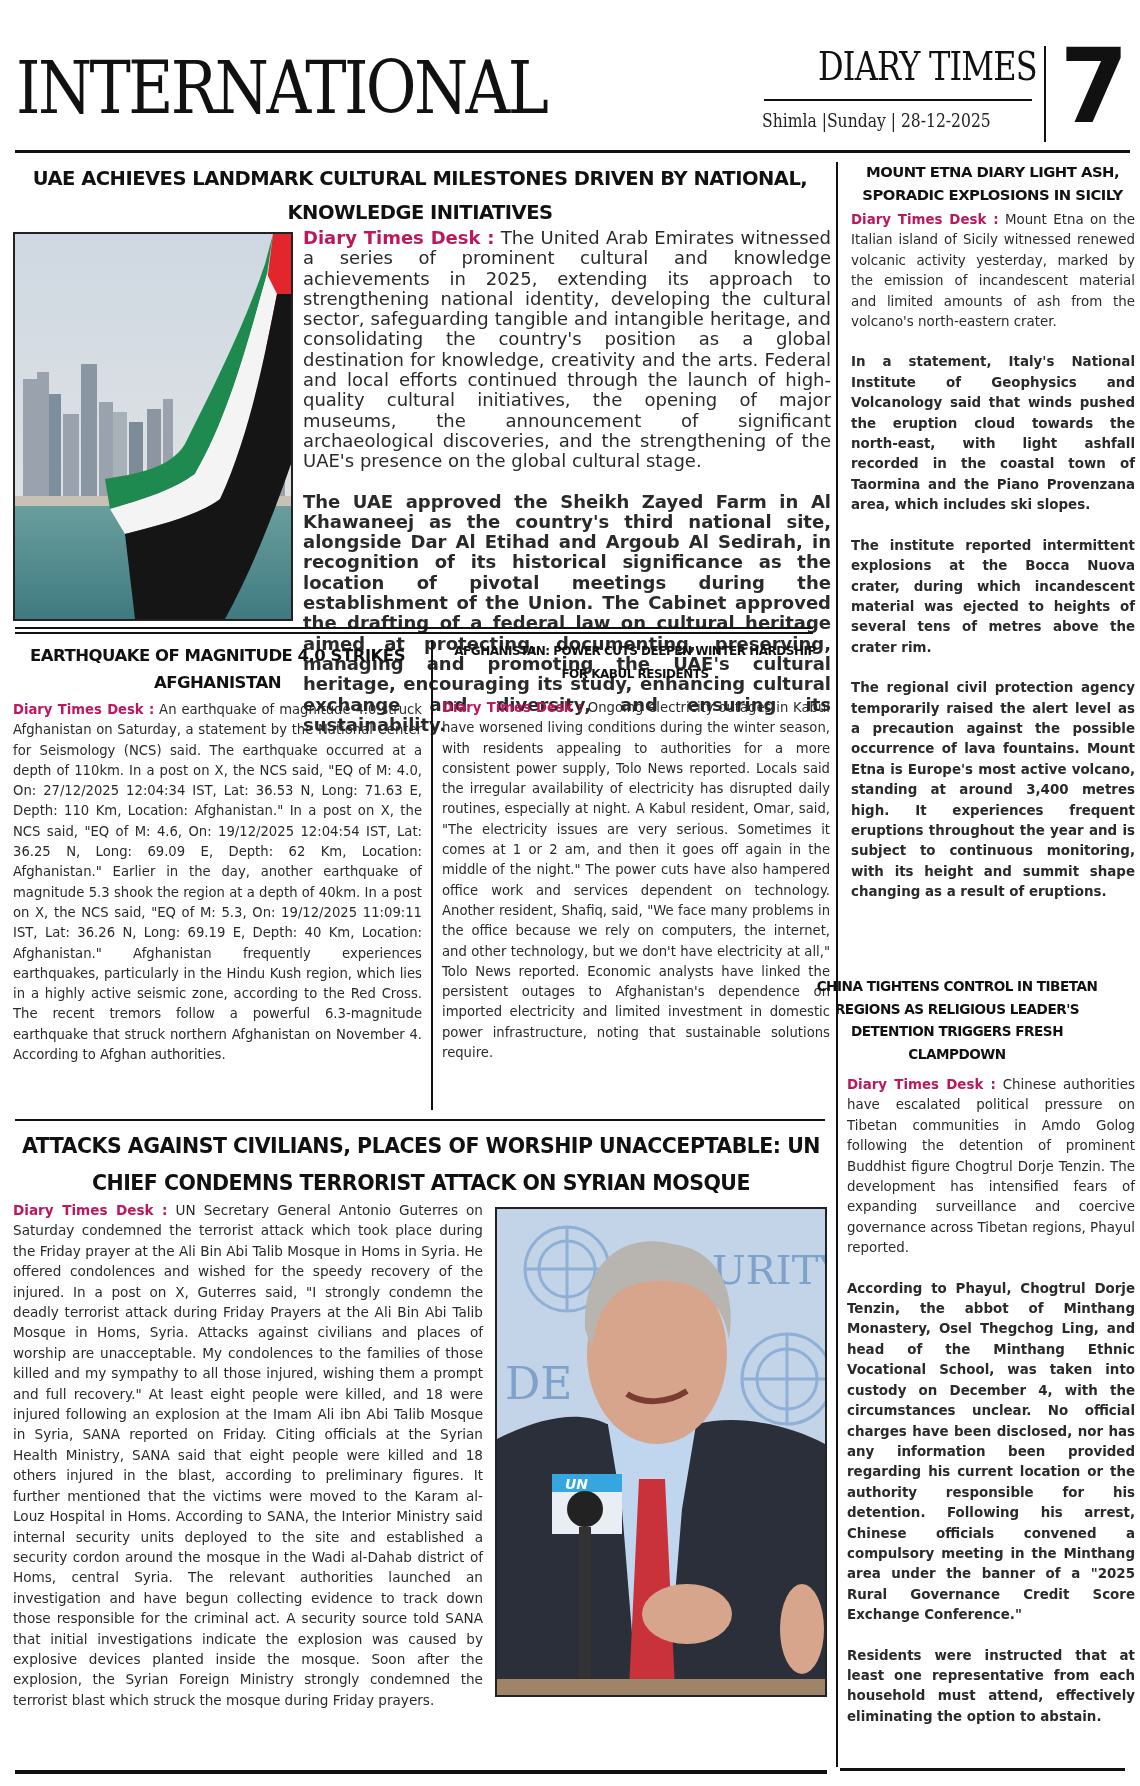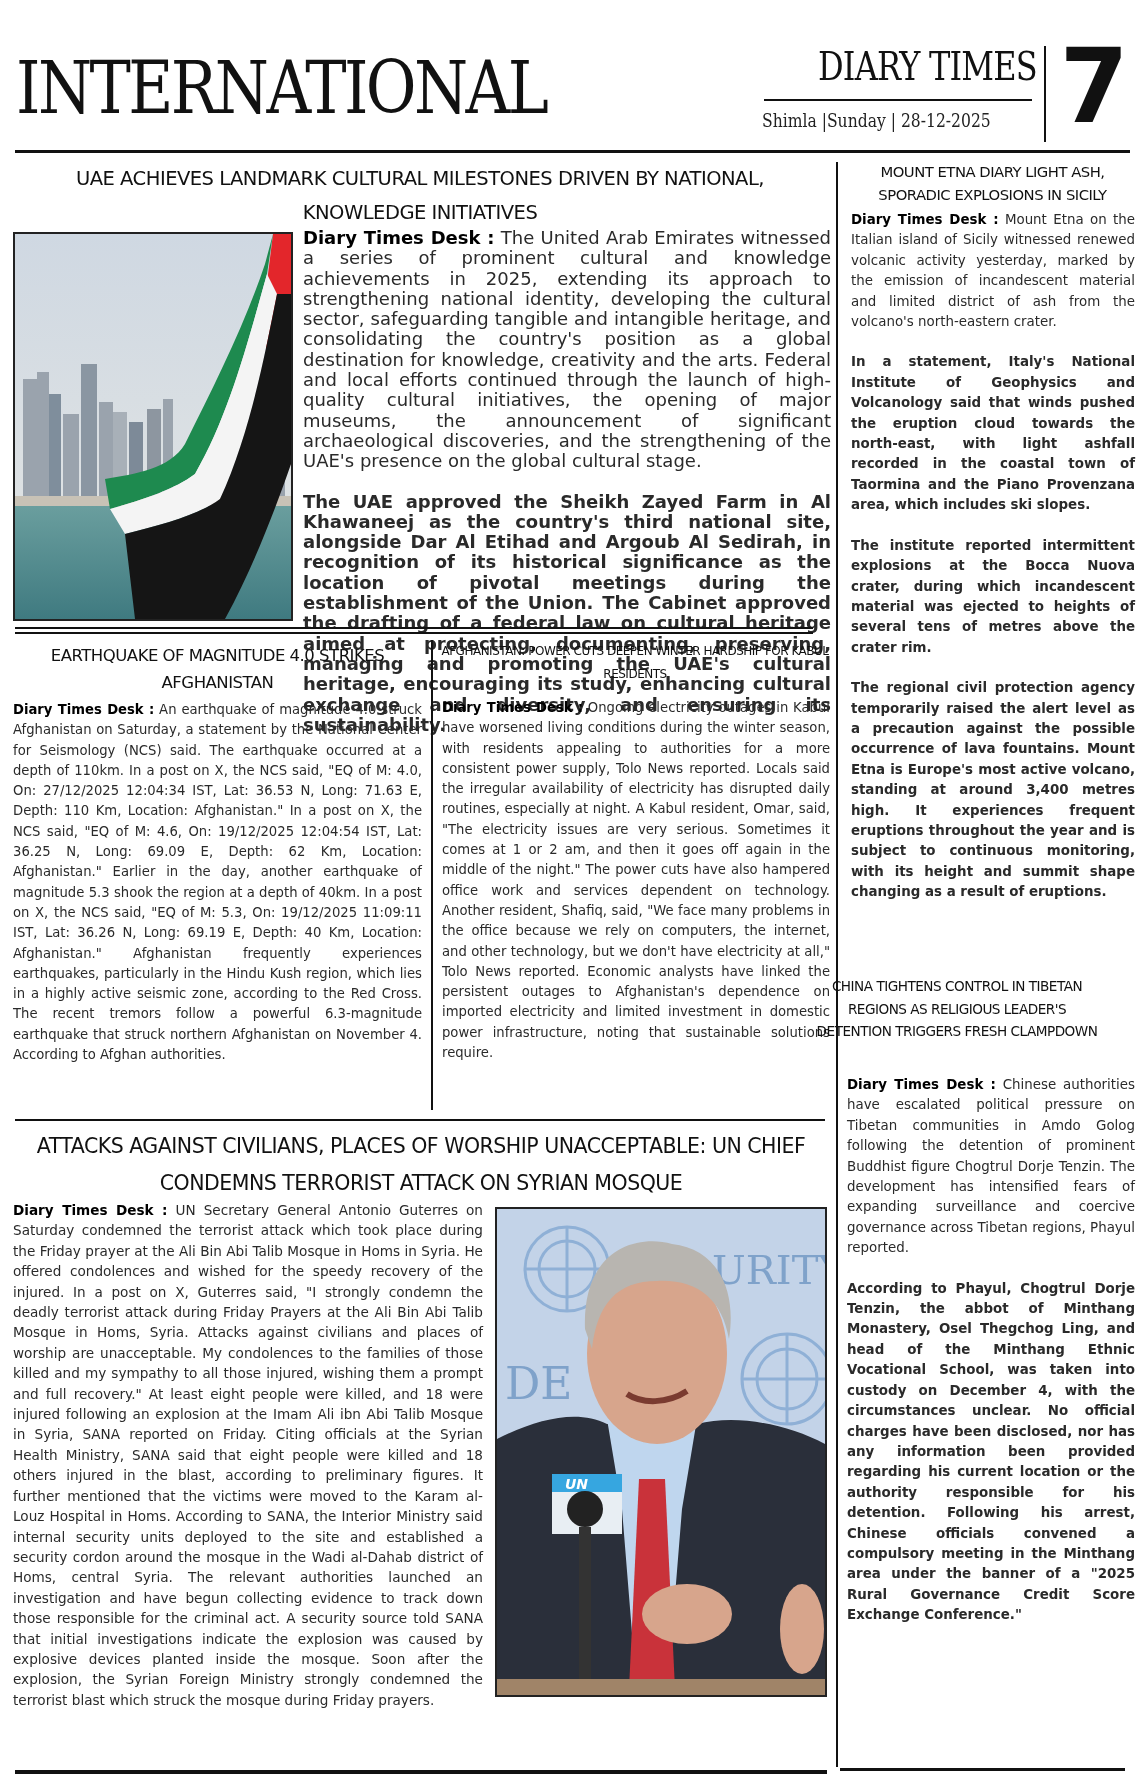--- a/index.html
+++ b/index.html
@@ -16,25 +16,25 @@
     transform: scaleX(0.8); transform-origin: right top; color: #111; }
   .brand-rule { position: absolute; left: 764px; top: 99px; width: 268px; height: 2px; background: #111; }
   .dateline { position: absolute; left: 762px; top: 109px; width: 280px;
     font-family: "DejaVu Serif", serif; font-size: 19px; color: #222;
     transform: scaleX(0.82); transform-origin: left top; white-space: nowrap; }
   .brand-vline { position: absolute; left: 1044px; top: 46px; width: 2px; height: 96px; background: #111; }
   .page-number { position: absolute; left: 1058px; top: 34px; font-family: "DejaVu Sans", sans-serif;
     font-weight: bold; font-size: 104px; line-height: 1; color: #111; transform: scaleX(0.95); }
   .top-rule { position: absolute; left: 15px; top: 150px; width: 1115px; height: 3px; background: #111; }
 
-  .hl { font-family: "DejaVu Sans", sans-serif; font-weight: normal; text-align: center; color: #111;
+  .hl { font-family: "DejaVu Sans", sans-serif; font-weight: bold; text-align: center; color: #111;
     letter-spacing: -0.5px; }
   .body { font-family: "DejaVu Sans", sans-serif; text-align: justify; color: #2a2a2a; }
   .body p + p { margin-top: 20px; font-weight: bold; }
-  .lead { font-weight: bold; color: #000000; }
+  .lead { font-weight: bold; color: #be185d; }
 
   .uae-hl { position: absolute; left: 30px; top: 162px; width: 780px; font-size: 19.5px; line-height: 34px; }
   .uae-photo { position: absolute; left: 13px; top: 232px; width: 280px; height: 389px;
     border: 2px solid #222; overflow: hidden; }
   .uae-body { position: absolute; left: 303px; top: 228px; width: 528px; font-size: 18px; line-height: 20.3px; }
 
   .double-rule { position: absolute; left: 15px; width: 798px; height: 7px;
     border-top: 2px solid #111; border-bottom: 2px solid #111; }
 
   .vline { position: absolute; width: 2px; background: #111; }
@@ -165,24 +165,25 @@
     <ellipse cx="190" cy="405" rx="45" ry="30" fill="#d7a58c"></ellipse>
     <ellipse cx="305" cy="420" rx="22" ry="45" fill="#d7a58c"></ellipse>
     <rect x="0" y="470" width="328" height="16" fill="#a08468"></rect>
   </svg>
 </div>
 <div class="vline" style="left:836px; top:162px; height:1605px;"></div>
 <div class="bottom-rule"></div>
 
 <h2 class="hl etna-hl">MOUNT ETNA DIARY LIGHT ASH, SPORADIC EXPLOSIONS IN SICILY</h2>
 <div class="body etna-body">
-  <p><span class="lead">Diary Times Desk :</span><span>  Mount Etna on the Italian island of Sicily witnessed renewed volcanic activity yesterday, marked by the emission of incandescent material and limited district of ash from the volcano's north-eastern crater.</span></p>
+  <p><span class="lead">Diary Times Desk :</span><span>  Mount Etna on the Italian island of Sicily witnessed renewed volcanic activity yesterday, marked by the emission of incandescent material and limited amounts of ash from the volcano's north-eastern crater.</span></p>
   <p>In a statement, Italy's National Institute of Geophysics and Volcanology said that winds pushed the eruption cloud towards the north-east, with light ashfall recorded in the coastal town of Taormina and the Piano Provenzana area, which includes ski slopes.</p>
   <p>The institute reported intermittent explosions at the Bocca Nuova crater, during which incandescent material was ejected to heights of several tens of metres above the crater rim.</p>
   <p>The regional civil protection agency temporarily raised the alert level as a precaution against the possible occurrence of lava fountains. Mount Etna is Europe's most active volcano, standing at around 3,400 metres high. It experiences frequent eruptions throughout the year and is subject to continuous monitoring, with its height and summit shape changing as a result of eruptions.</p>
 </div>
 
 <h2 class="hl china-hl">CHINA TIGHTENS CONTROL IN TIBETAN REGIONS AS RELIGIOUS LEADER'S DETENTION TRIGGERS FRESH CLAMPDOWN</h2>
 <div class="body china-body">
   <p><span class="lead">Diary Times Desk :</span><span>  Chinese authorities have escalated political pressure on Tibetan communities in Amdo Golog following the detention of prominent Buddhist figure Chogtrul Dorje Tenzin. The development has intensified fears of expanding surveillance and coercive governance across Tibetan regions, Phayul reported.</span></p>
   <p>According to Phayul, Chogtrul Dorje Tenzin, the abbot of Minthang Monastery, Osel Thegchog Ling, and head of the Minthang Ethnic Vocational School, was taken into custody on December 4, with the circumstances unclear. No official charges have been disclosed, nor has any information been provided regarding his current location or the authority responsible for his detention. Following his arrest, Chinese officials convened a compulsory meeting in the Minthang area under the banner of a "2025 Rural Governance Credit Score Exchange Conference."</p>
+  <p>Residents were instructed that at least one representative from each household must attend, effectively eliminating the option to abstain.</p>
 </div>
 <div class="right-bottom-rule"></div>
 
 </body></html>

